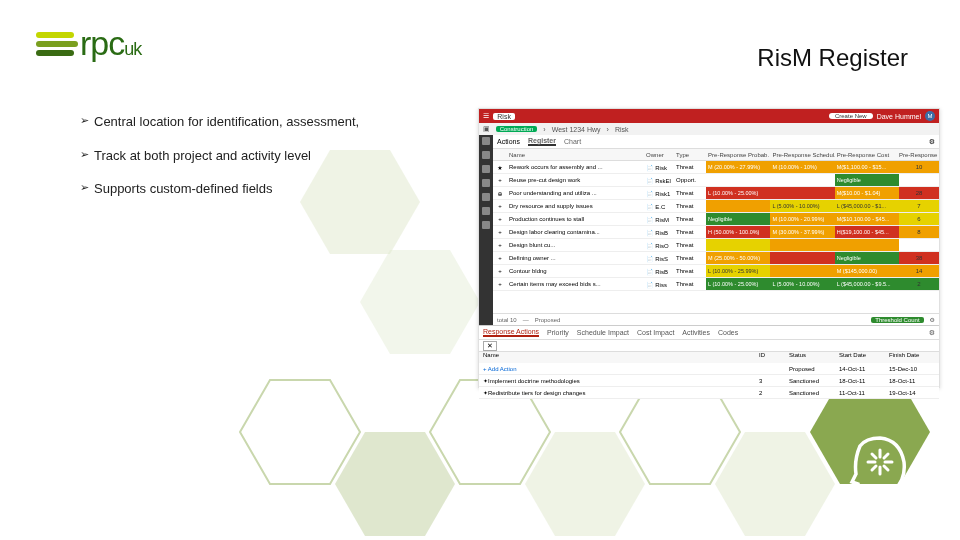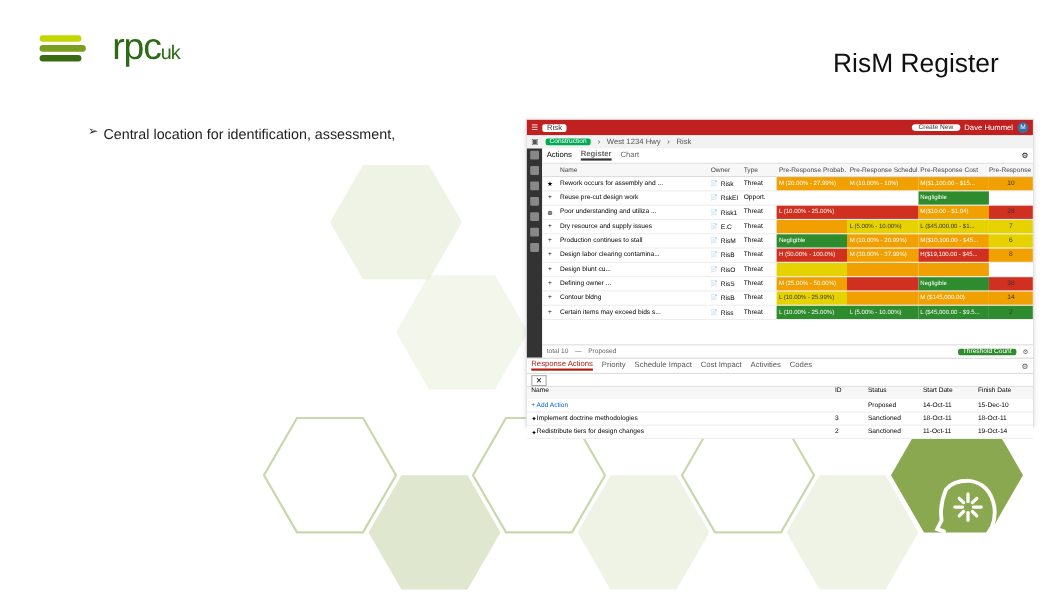--- a/index.html
+++ b/index.html
@@ -2,21 +2,21 @@
 <html><head>
 <meta charset="utf-8">
 <style>
 * { box-sizing: border-box; margin: 0; padding: 0; }
 body { width: 960px; height: 540px; font-family: Arial, sans-serif; background: #fff; position: relative; overflow: hidden; }
 
 
 .hex-bg { position: absolute; inset: 0; z-index: 0; pointer-events: none; }
 
 
-.logo { position: absolute; top: 24px; left: 36px; display: flex; align-items: center; gap: 24px; z-index: 2; }
+.logo { position: absolute; top: 24px; left: 36px; display: flex; align-items: center; gap: 2px; z-index: 2; }
 .logo-bars { display: flex; flex-direction: column; gap: 3px; }
 .logo-bars span { display: block; height: 6px; border-radius: 3px; }
 .bar1 { width: 38px; background: #c3d600; }
 .bar2 { width: 42px; background: #7a9f1f; }
 .bar3 { width: 38px; background: #3a6b13; }
 .logo-text { font-size: 34px; font-weight: 400; color: #2a6b14; letter-spacing: -1px; }
 .logo-text .uk { font-size: 18px; }
 
 
 .title { position: absolute; top: 44px; right: 52px; font-size: 24px; color: #111; z-index: 2; }
@@ -116,20 +116,22 @@
       <span class="bar2"></span>
       <span class="bar3"></span>
   </div>
   <div class="logo-text"><span>rpc</span><span class="uk">uk</span></div>
 </div>
 
 <div class="title">RisM Register</div>
 
 <ul class="bullets">
   <li><span>Central location for identification, assessment,</span></li>
+  <li><span>Track at both project and activity level</span></li>
+  <li><span>Supports custom-defined fields</span></li>
 </ul>
 
 <div class="app">
   <div class="app-topbar">
     <span>☰</span>
     <span style="background:#fff;color:#333;padding:0 4px;border-radius:2px">Risk</span>
     <span class="sp"></span>
     <span class="btn-pill">Create New</span>
     <span>Dave Hummel</span>
     <span class="avatar">M</span>

